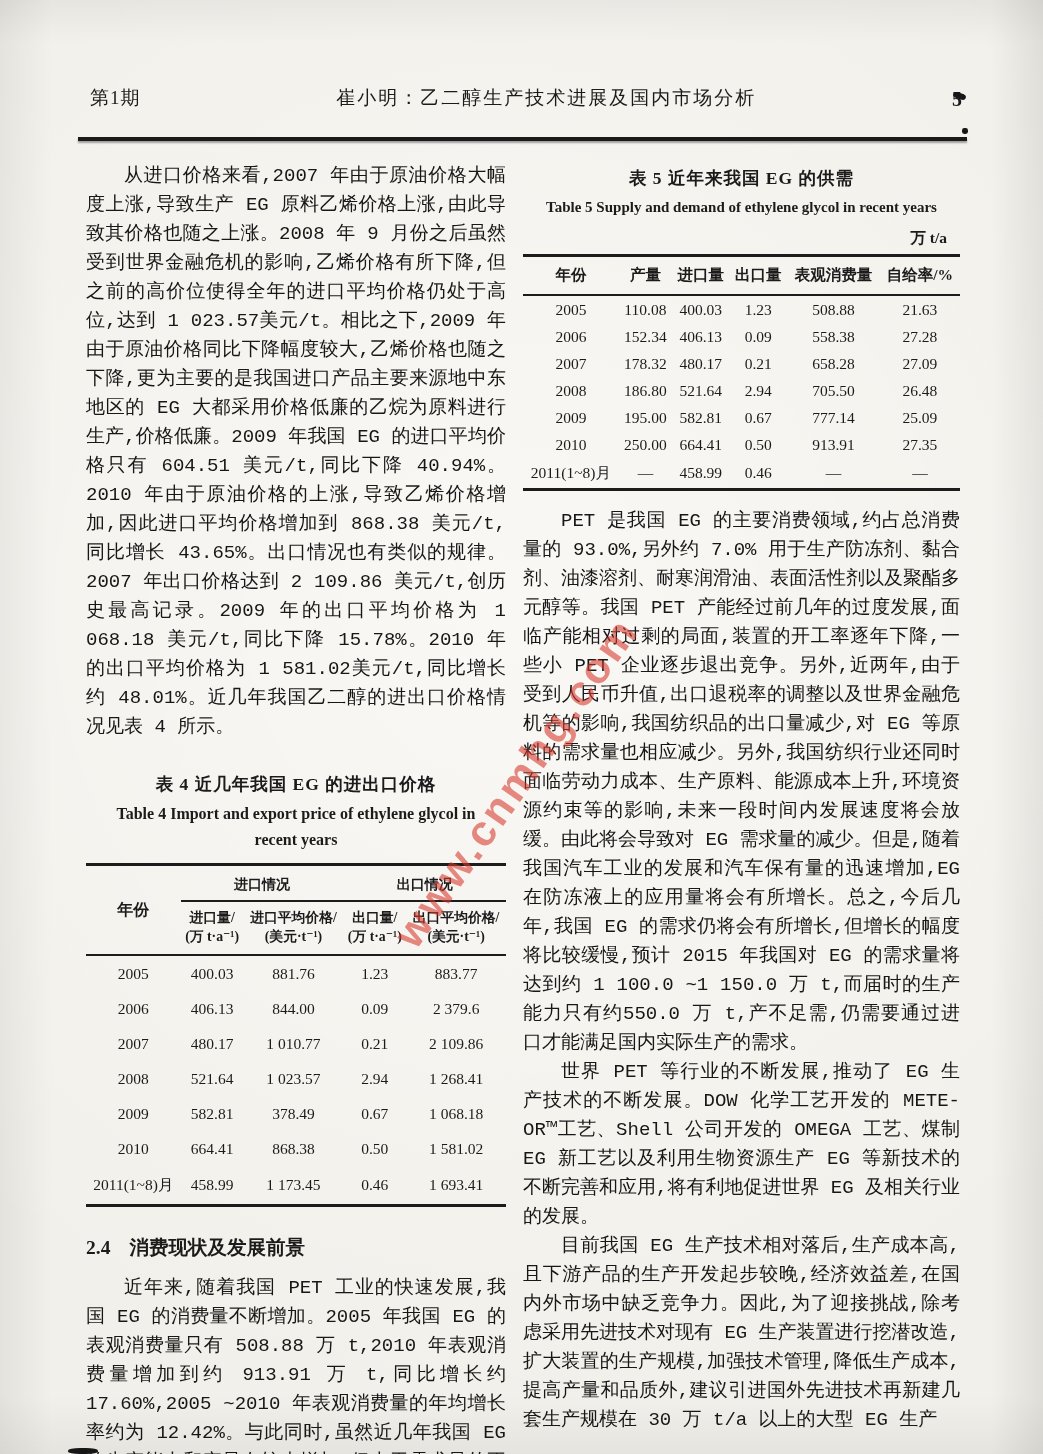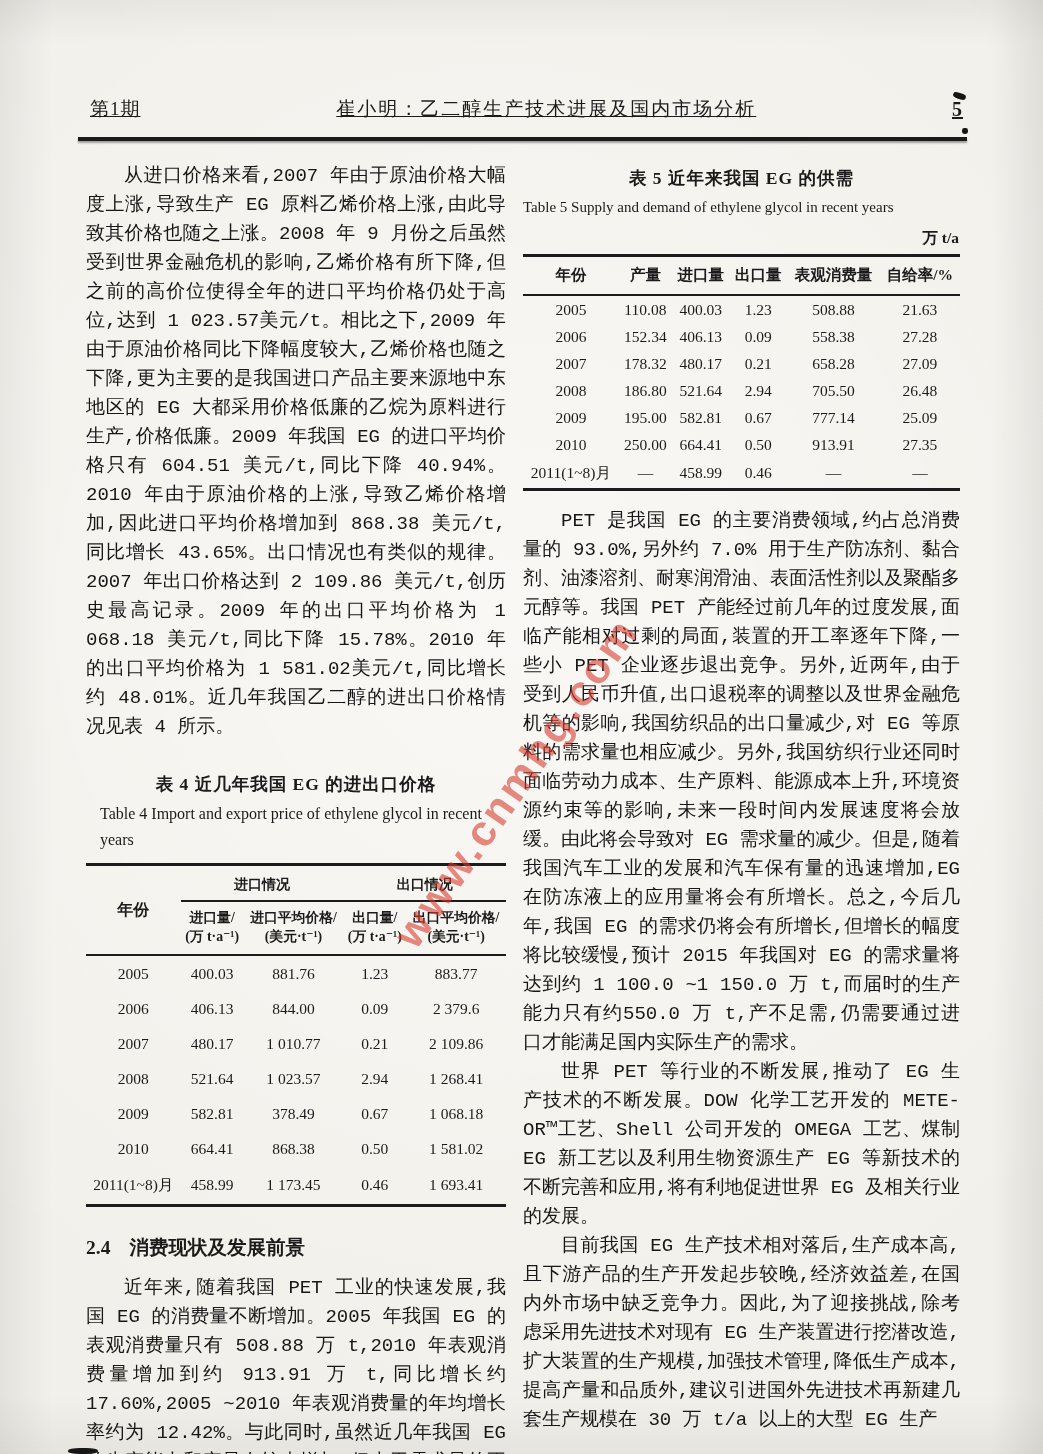--- a/index.html
+++ b/index.html
@@ -17,23 +17,23 @@
   .page::before {
     content: ""; position: absolute; inset: 0; pointer-events: none;
     background:
       radial-gradient(ellipse 120% 90% at 48% 42%, rgba(255,255,255,0.55), rgba(255,255,255,0) 62%),
       linear-gradient(90deg, rgba(0,0,0,0.06), rgba(0,0,0,0) 5%, rgba(0,0,0,0) 95%, rgba(0,0,0,0.08)),
       linear-gradient(0deg, rgba(0,0,0,0.05), rgba(0,0,0,0) 4%, rgba(0,0,0,0) 97%, rgba(0,0,0,0.05));
   }
 
   
   .header {
-    position: absolute; top: 96px; left: 90px; right: 80px;
-    display: flex; align-items: center;
-    font-size: 19px; letter-spacing: 1px; text-decoration: underline;
+    position: absolute; top: 85px; left: 90px; right: 80px;
+    display: flex; align-items: flex-end;
+    font-size: 19px; letter-spacing: 1px;
   }
   .issue { flex: none; }
   .running-title { flex: 1; text-align: center; letter-spacing: 2px; }
   .page-num { flex: none; font-weight: bold; font-size: 20px; }
   .header-rule {
     position: absolute; top: 137px; left: 78px; right: 76px; height: 4px;
     background: #1a1a1a; box-shadow: 0 2px 2px rgba(0,0,0,0.35);
   }
 
   
@@ -50,26 +50,26 @@
   }
   .col-left .para.first { margin-top: 4px; }
 
   
   .tbl-title-cn {
     text-align: center; font-weight: bold; font-size: 17.5px;
     font-family: Liberation Serif, serif;
     margin-top: 30px; letter-spacing: 1px;
   }
   .tbl-title-en {
-    font-weight: normal; font-size: 16px;
+    text-align: center; font-weight: bold; font-size: 16px;
     line-height: 1.6; margin: 5px auto 0; max-width: 392px;
   }
   .col-right .tbl-title-cn { margin-top: 8px; }
   .col-right .tbl-title-en { max-width: none; font-size: 15px; }
-  .t5-unit { text-align: right; font-size: 15.5px; margin: 9px 1px 5px 0; font-weight: bold; }
+  .t5-unit { text-align: right; font-size: 15.5px; margin: 9px 13px 5px 0; font-weight: bold; }
 
   
   table { width: 100%; border-collapse: collapse; }
   .t4 { margin-top: 11px; border-top: 3px solid #1c1c1c; border-bottom: 3px solid #1c1c1c; }
   .t4 thead { border-bottom: 2.5px solid #1c1c1c; }
   .t4 th { font-weight: bold; text-align: center; vertical-align: middle; }
   .t4 .th-year { font-size: 16px; padding: 4px 2px; }
   .t4 .group { font-size: 14px; padding: 10px 2px 6px; border-bottom: 2px solid #1c1c1c; }
   .t4 .sub { padding: 7px 1px 8px; }
   .t4 .sub span { display: block; line-height: 1.35; font-size: 13.8px; white-space: nowrap; }

